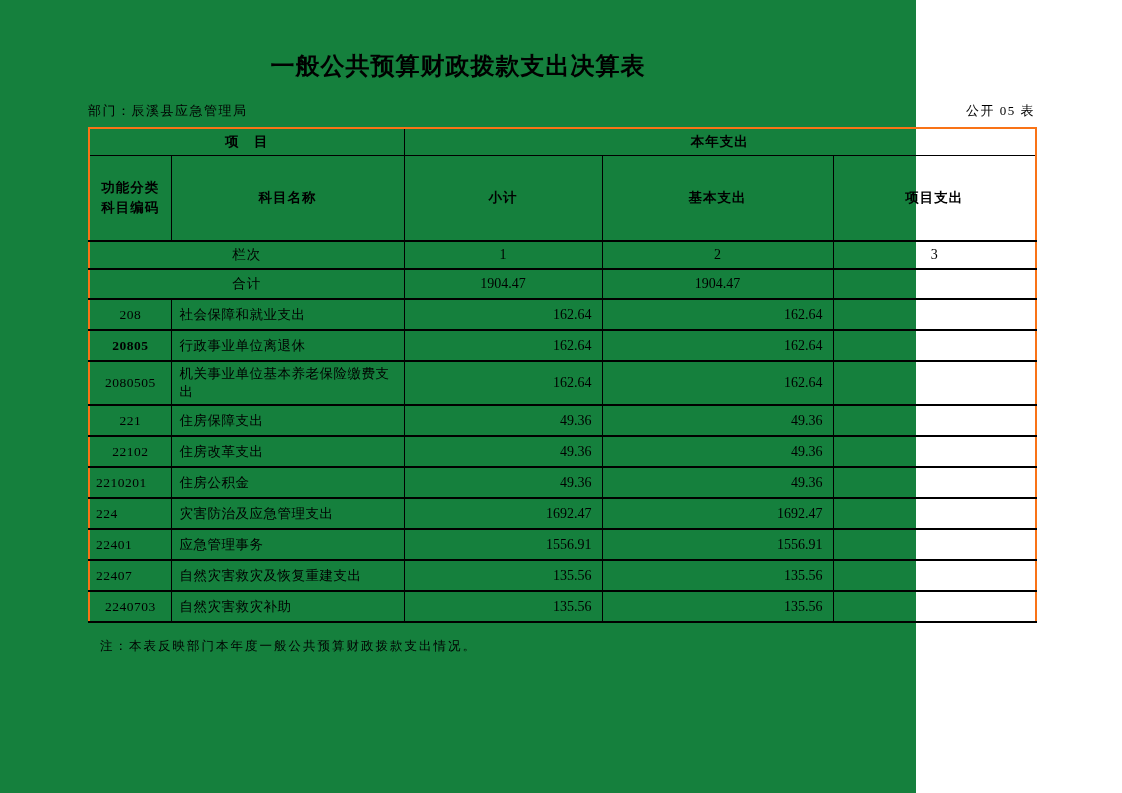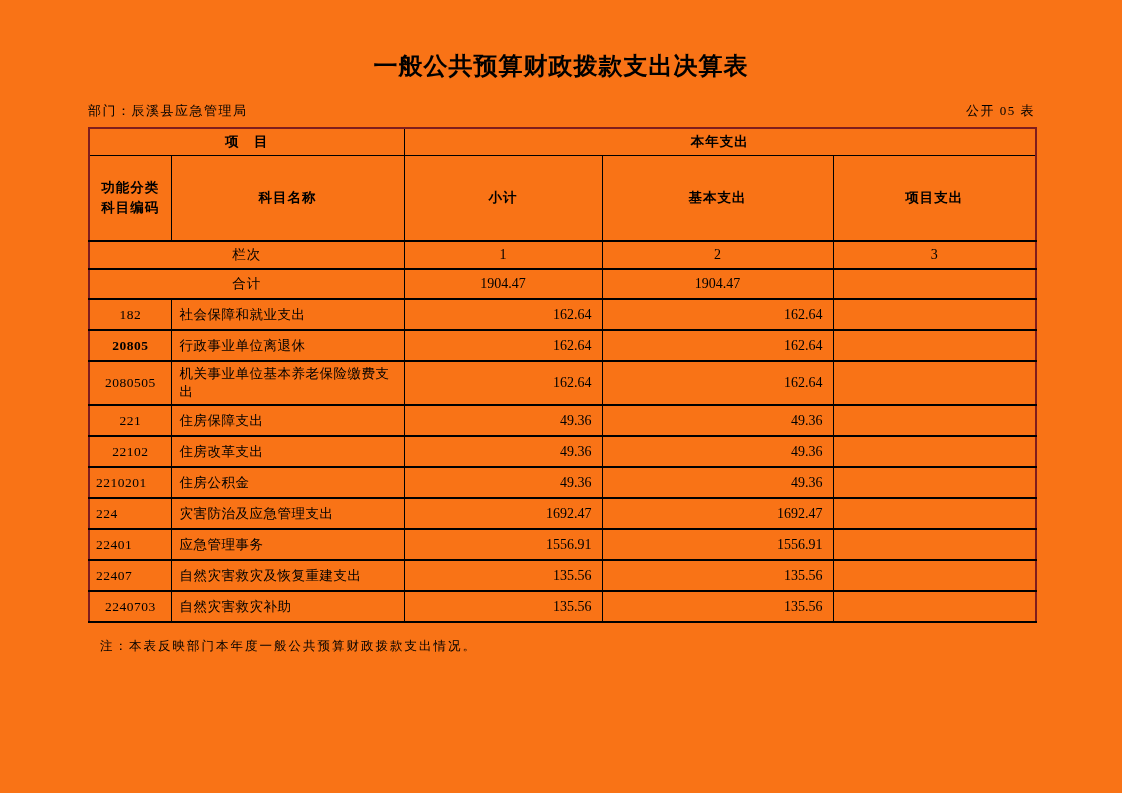--- a/index.html
+++ b/index.html
@@ -3,21 +3,21 @@
 <meta charset="utf-8">
 <style>
   * { box-sizing: border-box; margin: 0; padding: 0; }
   html, body { background: #ffffff; }
   body {
     width: 1122px; height: 793px;
     font-family: "Liberation Serif", "DejaVu Serif", serif;
     color: #000;
     overflow: hidden;
   }
-  .page { position: relative; width: 1122px; height: 793px; background: #f97316; }
+  .page { position: relative; width: 916px; height: 793px; background: #15803d; }
 
   .doc-title {
     padding-top: 50px;
     text-align: center;
     font-family: "Liberation Sans", "DejaVu Sans", sans-serif;
     font-weight: 700;
     font-size: 24px;
     letter-spacing: 1px;
     line-height: 32px;
   }
@@ -29,21 +29,21 @@
     letter-spacing: 1.5px;
   }
   .meta-line1 { display: flex; justify-content: space-between; align-items: flex-start; height: 19px; gap: 44px; }
   .meta-line2 { text-align: right; height: 20px; line-height: 20px; }
 
   table.budget-table {
     width: 947px;
     margin-left: 88px;
     margin-top: 6px;
     border-collapse: collapse;
-    border: 2px solid #7f1d1d;
+    border: 2px solid #f97316;
     table-layout: fixed;
   }
   .budget-table th, .budget-table td {
     border: 1px solid #000;
     font-size: 13.5px;
     letter-spacing: 1px;
     vertical-align: middle;
     overflow: hidden;
   }
   .budget-table tr.lanci-row td,
@@ -138,21 +138,21 @@
     </thead>
     <tbody>
       <tr class="total-row">
         <td colspan="2" style="text-align:center">合计</td>
         <td class="cell-num cell-center">1904.47</td>
         <td class="cell-num cell-center">1904.47</td>
         <td class="cell-num cell-center"></td>
       </tr>
 
       <tr class="data-row">
-        <td class="cell-code" style="text-align: center;">182</td>
+        <td class="cell-code" style="text-align: center;">208</td>
         <td class="cell-name">社会保障和就业支出</td>
         <td class="cell-num">162.64</td>
         <td class="cell-num">162.64</td>
         <td class="cell-num"></td>
       </tr>
       <tr class="data-row">
         <td class="cell-code" style="text-align: center; font-weight: bold;">20805</td>
         <td class="cell-name">行政事业单位离退休</td>
         <td class="cell-num">162.64</td>
         <td class="cell-num">162.64</td>

